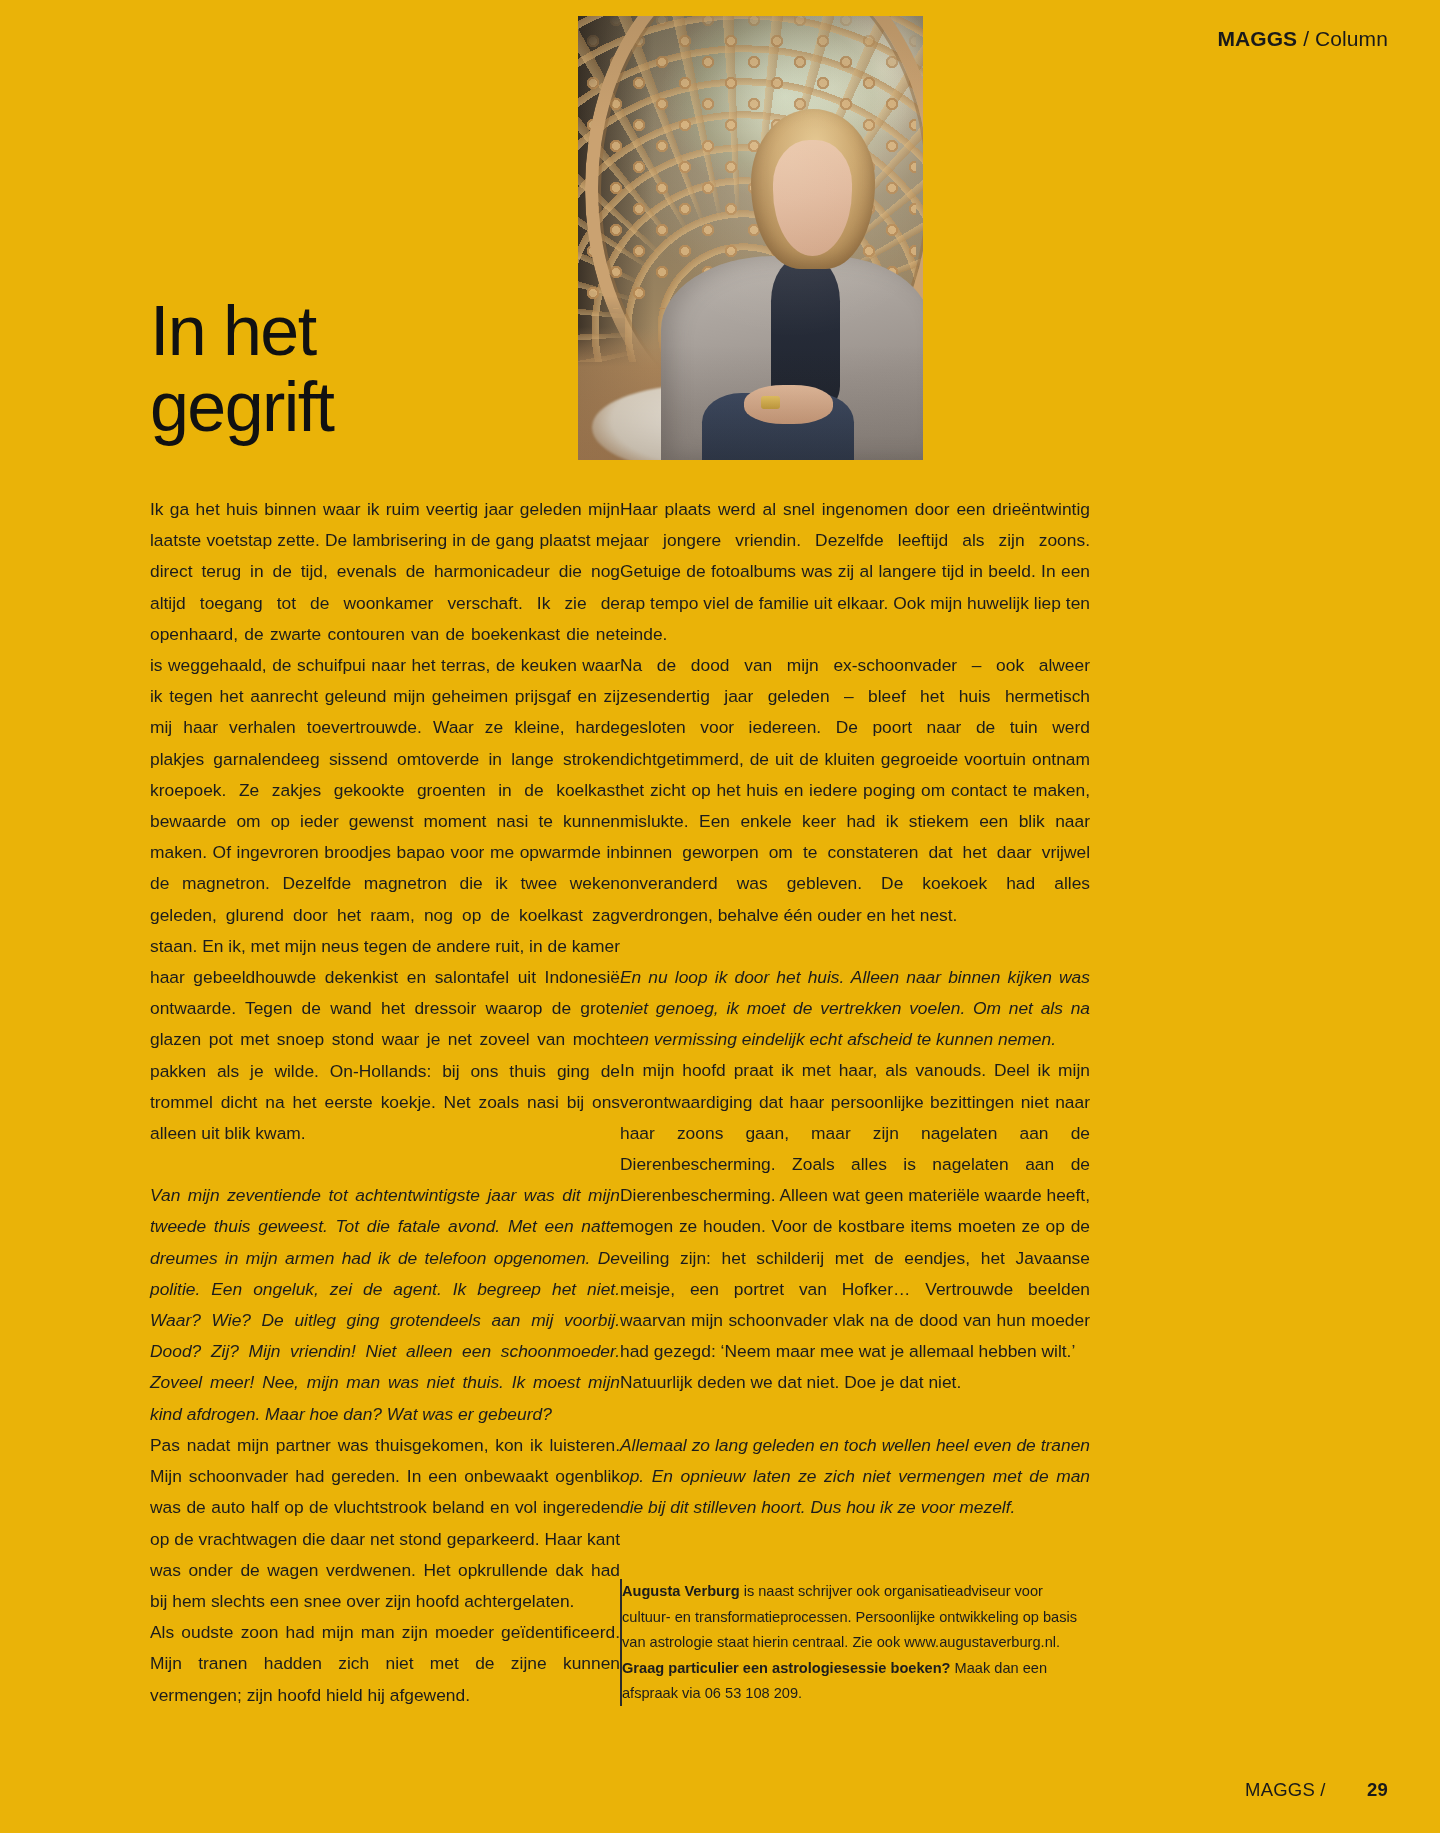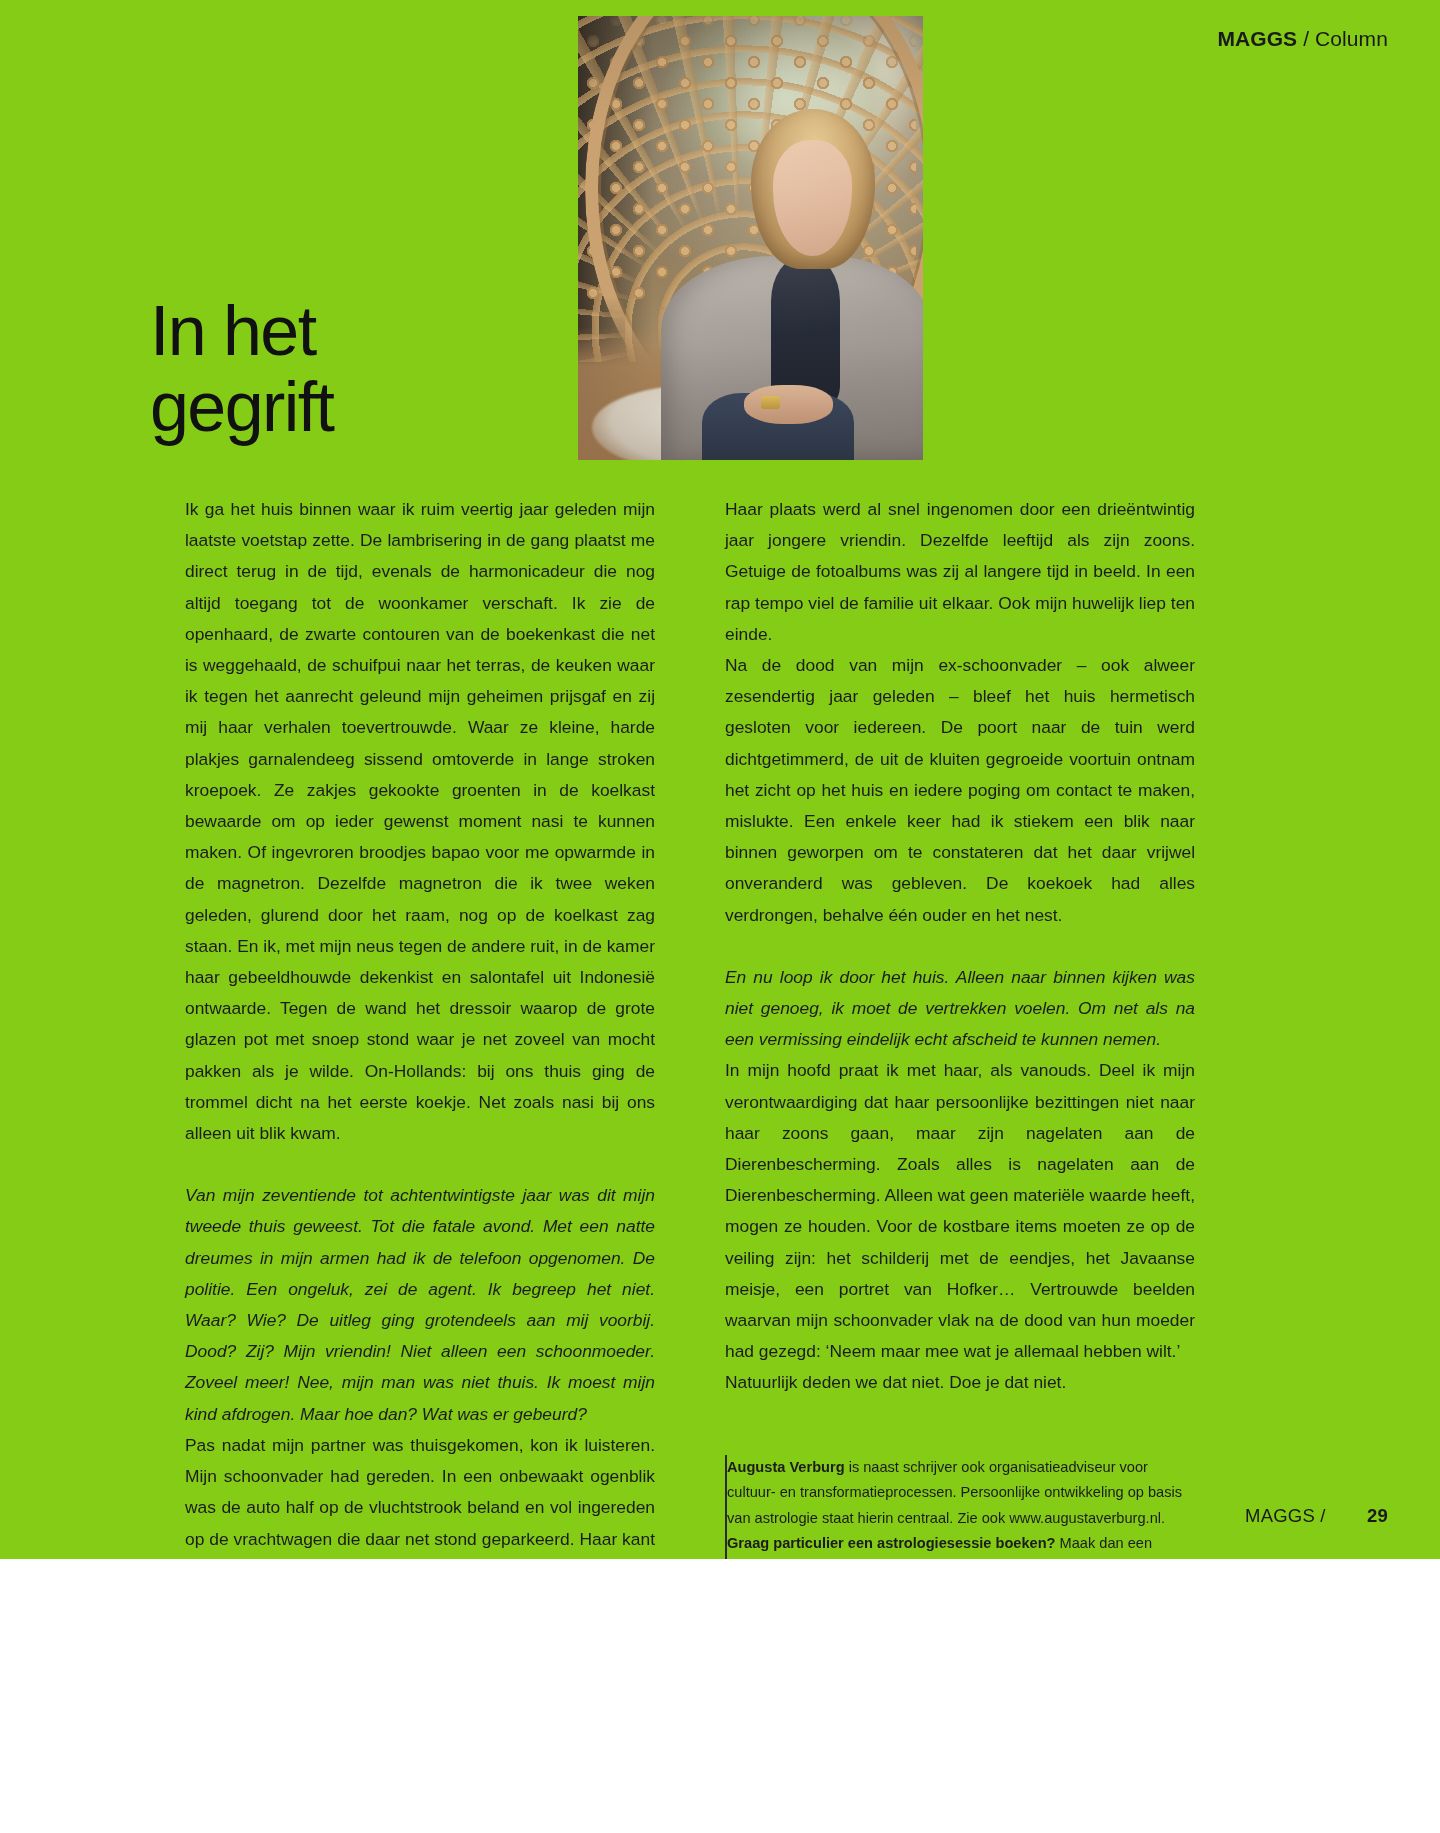--- a/index.html
+++ b/index.html
@@ -9,23 +9,23 @@
     background: #ffffff;
   }
   body {
     font-family: "Liberation Sans", sans-serif;
     color: #1a1a1a;
     -webkit-font-smoothing: antialiased;
   }
   .page {
     position: relative;
     width: 1440px;
-    height: 1559px;
+    height: 1833px;
     margin: 0 auto;
-    background: #84cc16;
+    background: #eab308;
     overflow: hidden;
     box-sizing: border-box;
   }
 
   
   .running-head {
     position: absolute;
     top: 28px;
     right: 52px;
     font-size: 21px;
@@ -259,22 +259,20 @@
   }
   .headline .hl-line { display: block; }
 
   
   .columns {
     position: absolute;
     left: 150px;
     top: 494px;
     width: 1140px;
     display: flex;
-    gap: 70px;
-    margin-left: 35px;
   }
   .col {
     width: 470px;
     flex: 0 0 470px;
   }
   .col p {
     margin: 0;
     font-size: 17.4px;
     line-height: 31.2px;
     text-align: justify;
@@ -356,20 +354,21 @@
       <p>Pas nadat mijn partner was thuisgekomen, kon ik luisteren. Mijn schoonvader had gereden. In een onbewaakt ogenblik was de auto half op de vluchtstrook beland en vol ingereden op de vrachtwagen die daar net stond geparkeerd. Haar kant was onder de wagen verdwenen. Het opkrullende dak had bij hem slechts een snee over zijn hoofd achtergelaten.</p>
       <p>Als oudste zoon had mijn man zijn moeder geïdentificeerd. Mijn tranen hadden zich niet met de zijne kunnen vermengen; zijn hoofd hield hij afgewend.</p>
     </div>
 
     <div class="col">
       <p>Haar plaats werd al snel ingenomen door een drieëntwintig jaar jongere vriendin. Dezelfde leeftijd als zijn zoons. Getuige de fotoalbums was zij al langere tijd in beeld. In een rap tempo viel de familie uit elkaar. Ook mijn huwelijk liep ten einde.</p>
       <p>Na de dood van mijn ex-schoonvader – ook alweer zesendertig jaar geleden – bleef het huis hermetisch gesloten voor iedereen. De poort naar de tuin werd dichtgetimmerd, de uit de kluiten gegroeide voortuin ontnam het zicht op het huis en iedere poging om contact te maken, mislukte. Een enkele keer had ik stiekem een blik naar binnen geworpen om te constateren dat het daar vrijwel onveranderd was gebleven. De koekoek had alles verdrongen, behalve één ouder en het nest.</p>
       <p class="gap-before">En nu loop ik door het huis. Alleen naar binnen kijken was niet genoeg, ik moet de vertrekken voelen. Om net als na een vermissing eindelijk echt afscheid te kunnen nemen.</p>
       <p>In mijn hoofd praat ik met haar, als vanouds. Deel ik mijn verontwaardiging dat haar persoonlijke bezittingen niet naar haar zoons gaan, maar zijn nagelaten aan de Dierenbescherming. Zoals alles is nagelaten aan de Dierenbescherming. Alleen wat geen materiële waarde heeft, mogen ze houden. Voor de kostbare items moeten ze op de veiling zijn: het schilderij met de eendjes, het Javaanse meisje, een portret van Hofker… Vertrouwde beelden waarvan mijn schoonvader vlak na de dood van hun moeder had gezegd: ‘Neem maar mee wat je allemaal hebben wilt.’</p>
       <p>Natuurlijk deden we dat niet. Doe je dat niet.</p>
+      <p class="gap-before">Allemaal zo lang geleden en toch wellen heel even de tranen op. En opnieuw laten ze zich niet vermengen met de man die bij dit stilleven hoort. Dus hou ik ze voor mezelf.</p>
 
       <aside class="bio">
         <p><strong>Augusta Verburg</strong><span> is naast schrijver ook organisatieadviseur voor cultuur- en transformatieprocessen. Persoonlijke ontwikkeling op basis van astrologie staat hierin centraal. Zie ook www.augustaverburg.nl. </span><strong>Graag particulier een astrologiesessie boeken?</strong><span> Maak dan een afspraak via 06 53 108 209.</span></p>
       </aside>
     </div>
 
   </div>
 
   <div class="footer">
     <span>MAGGS</span><span> / </span><span class="pg">29</span>

